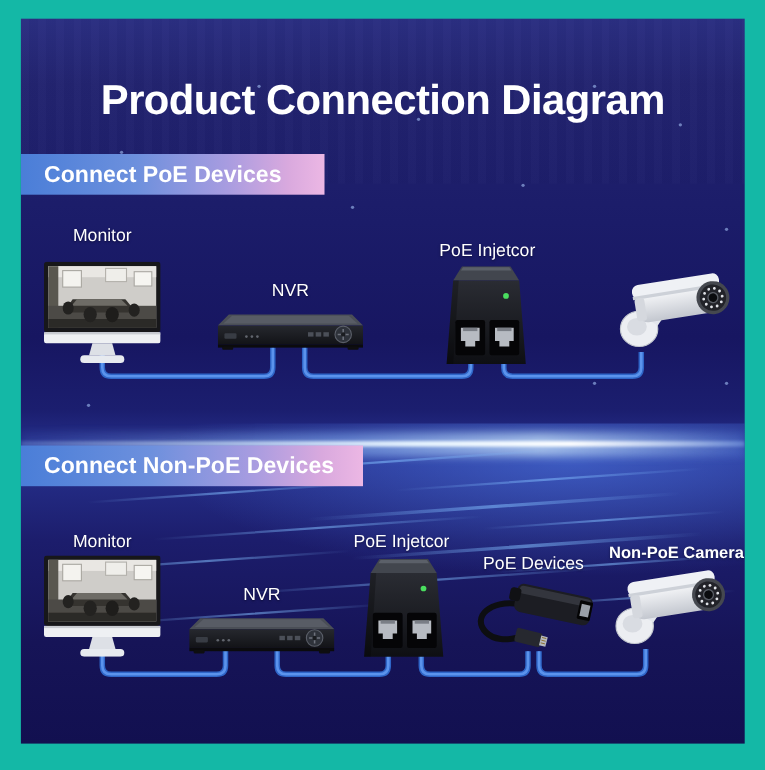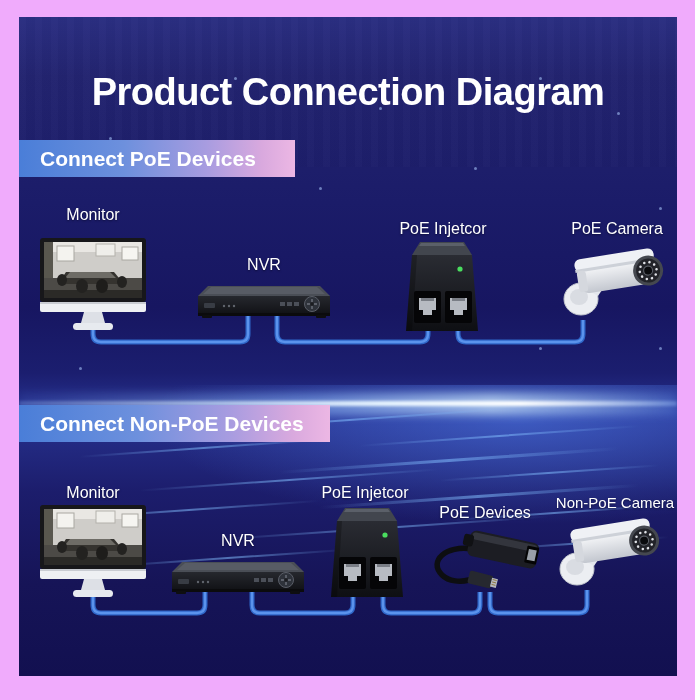--- a/index.html
+++ b/index.html
@@ -1,25 +1,25 @@
 <!DOCTYPE html>
 <html><head>
 <meta charset="utf-8">
 <style>
   html,body{margin:0;padding:0;background:#ffffff;}
   body{font-family:"Liberation Sans", sans-serif;}
-  #stage{position:relative;width:695px;height:700px;background:#f0abfc;overflow:hidden;}
+  #stage{position:relative;width:695px;height:700px;background:#14b8a6;overflow:hidden;}
   #panel{position:absolute;left:19px;top:17px;width:658px;height:659px;overflow:hidden;
     background:linear-gradient(180deg,#2b2f82 0%,#232470 9%,#1b1c69 28%,#171661 44%,#1b1e6f 54%,#273290 60%,#1c1d6c 72%,#161457 86%,#121050 100%);}
   .abs{position:absolute;}
   .title{width:658px;text-align:center;color:#ffffff;font-weight:bold;font-size:38px;letter-spacing:-0.5px;line-height:46px;}
   .banner{height:37px;color:#ffffff;font-weight:bold;font-size:21px;line-height:37px;padding-left:21px;box-sizing:border-box;
     background:linear-gradient(90deg,#4a7ed8 0%,#6d90dd 38%,#a89ce0 68%,#d9a9de 88%,#ecb7e4 100%);}
   .devlabel{color:#ffffff;font-size:16px;text-align:center;white-space:nowrap;text-shadow:0 1px 2px rgba(0,0,20,.5);}
-  .devlabel.small{font-size:15px;}
+  .devlabel.small{font-size:15px;font-weight:bold;}
   .cables{pointer-events:none;}
   .cable-outer{stroke:#2f66c8;stroke-width:5;fill:none;}
   .cable-inner{stroke:#5b93ec;stroke-width:2.4;fill:none;}
   .flare-band{left:0;top:376px;width:658px;height:22px;filter:blur(4px);opacity:.85;
     background:linear-gradient(90deg,rgba(80,120,220,.15),rgba(150,195,255,.55) 45%,rgba(210,238,255,.8) 72%,rgba(110,160,240,.25));}
   .flare-core{left:0;top:384px;width:658px;height:5px;filter:blur(1.5px);
     background:linear-gradient(90deg,rgba(160,200,255,.25),#e8f5ff 55%,#ffffff 76%,rgba(160,200,255,.35));}
   .glow2{left:130px;top:368px;width:528px;height:140px;
     background:radial-gradient(ellipse at 70% 25%,rgba(80,125,235,.55),rgba(40,60,170,0) 70%);}
   .streak{height:2px;border-radius:2px;transform:rotate(-4deg);
@@ -231,21 +231,20 @@
     <div class="abs devlabel" style="left:179px;top:239px;width:132px">NVR</div>
     <svg class="abs" style="left:179px;top:267px" width="132" height="36">
         <use href="#sym-nvr"></use>
       </svg>
 
     <div class="abs devlabel" style="left:364px;top:203px;width:120px">PoE Injetcor</div>
     <svg class="abs" style="left:384px;top:225px" width="80" height="92">
         <use href="#sym-injector"></use>
       </svg>
 
-    <div class="abs devlabel" style="left:538px;top:203px;width:120px">PoE Camera</div>
     <svg class="abs" style="left:541px;top:221px" width="112" height="92">
         <use href="#sym-camera"></use>
       </svg>
 
     <div class="abs devlabel" style="left:21px;top:467px;width:106px">Monitor</div>
     <svg class="abs" style="left:21px;top:488px" width="106" height="92">
         <use href="#sym-monitor"></use>
       </svg>
 
     <div class="abs devlabel" style="left:153px;top:515px;width:132px">NVR</div>

